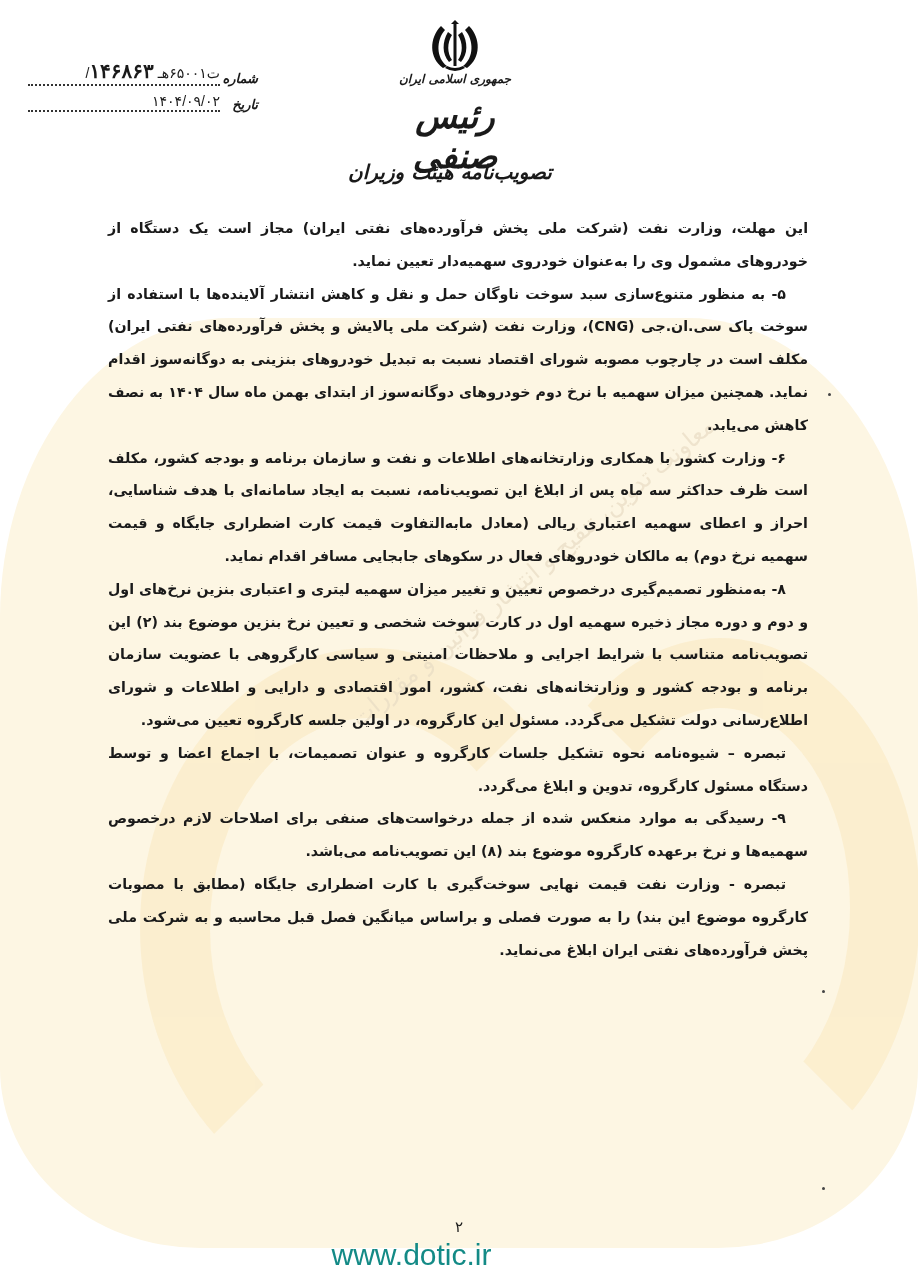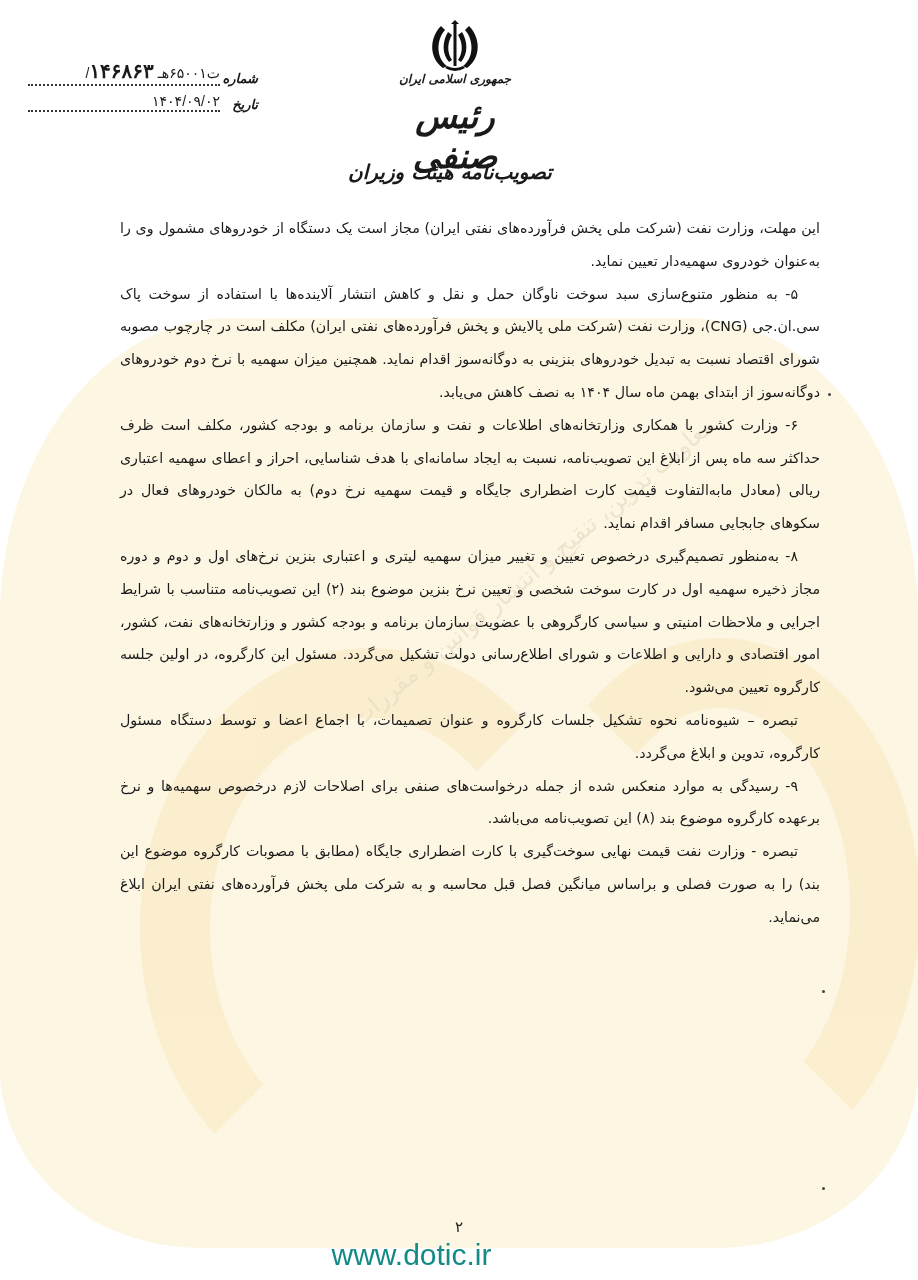--- a/index.html
+++ b/index.html
@@ -39,22 +39,22 @@
     position: absolute; left: 320px; top: 160px; width: 260px; text-align: center;
     font-family: "DejaVu Serif", serif; font-size: 20px; font-weight: bold; font-style: italic;
   }
   .meta { position: absolute; left: 28px; top: 60px; width: 230px; direction: rtl; }
   .meta-row { display: flex; align-items: flex-end; gap: 8px; height: 26px; }
   .meta-label { font-family: "DejaVu Serif", serif; font-style: italic; font-weight: bold; font-size: 13px; width: 30px; text-align: right; }
   .meta-value { flex: 1; border-bottom: 2px dotted #333; font-family: Liberation Sans, sans-serif; font-size: 14px; direction: ltr; text-align: right; padding-bottom: 1px; white-space: nowrap; }
   .meta-value .big { font-size: 20px; font-weight: bold; letter-spacing: 2px; }
 
   .body-text {
-    position: absolute; left: 120px; top: 212px; width: 700px; z-index: 2;
-    font-size: 14.2px; font-weight: normal; line-height: 32.8px; text-align: justify;
+    position: absolute; left: 108px; top: 212px; width: 700px; z-index: 2;
+    font-size: 14.2px; font-weight: bold; line-height: 32.8px; text-align: justify;
   }
   .body-text p { margin: 0; text-align-last: right; }
   .body-text p.indent { text-indent: 22px; }
 
   .page-number {
     position: absolute; left: 0; width: 918px; top: 1218px; text-align: center; font-size: 15px; z-index: 2;
   }
   .footer-url {
     position: absolute; left: 0; width: 823px; top: 1238px; text-align: center; z-index: 2;
     font-family: "Liberation Sans", sans-serif; font-size: 30px; color: #138a86; direction: ltr;

